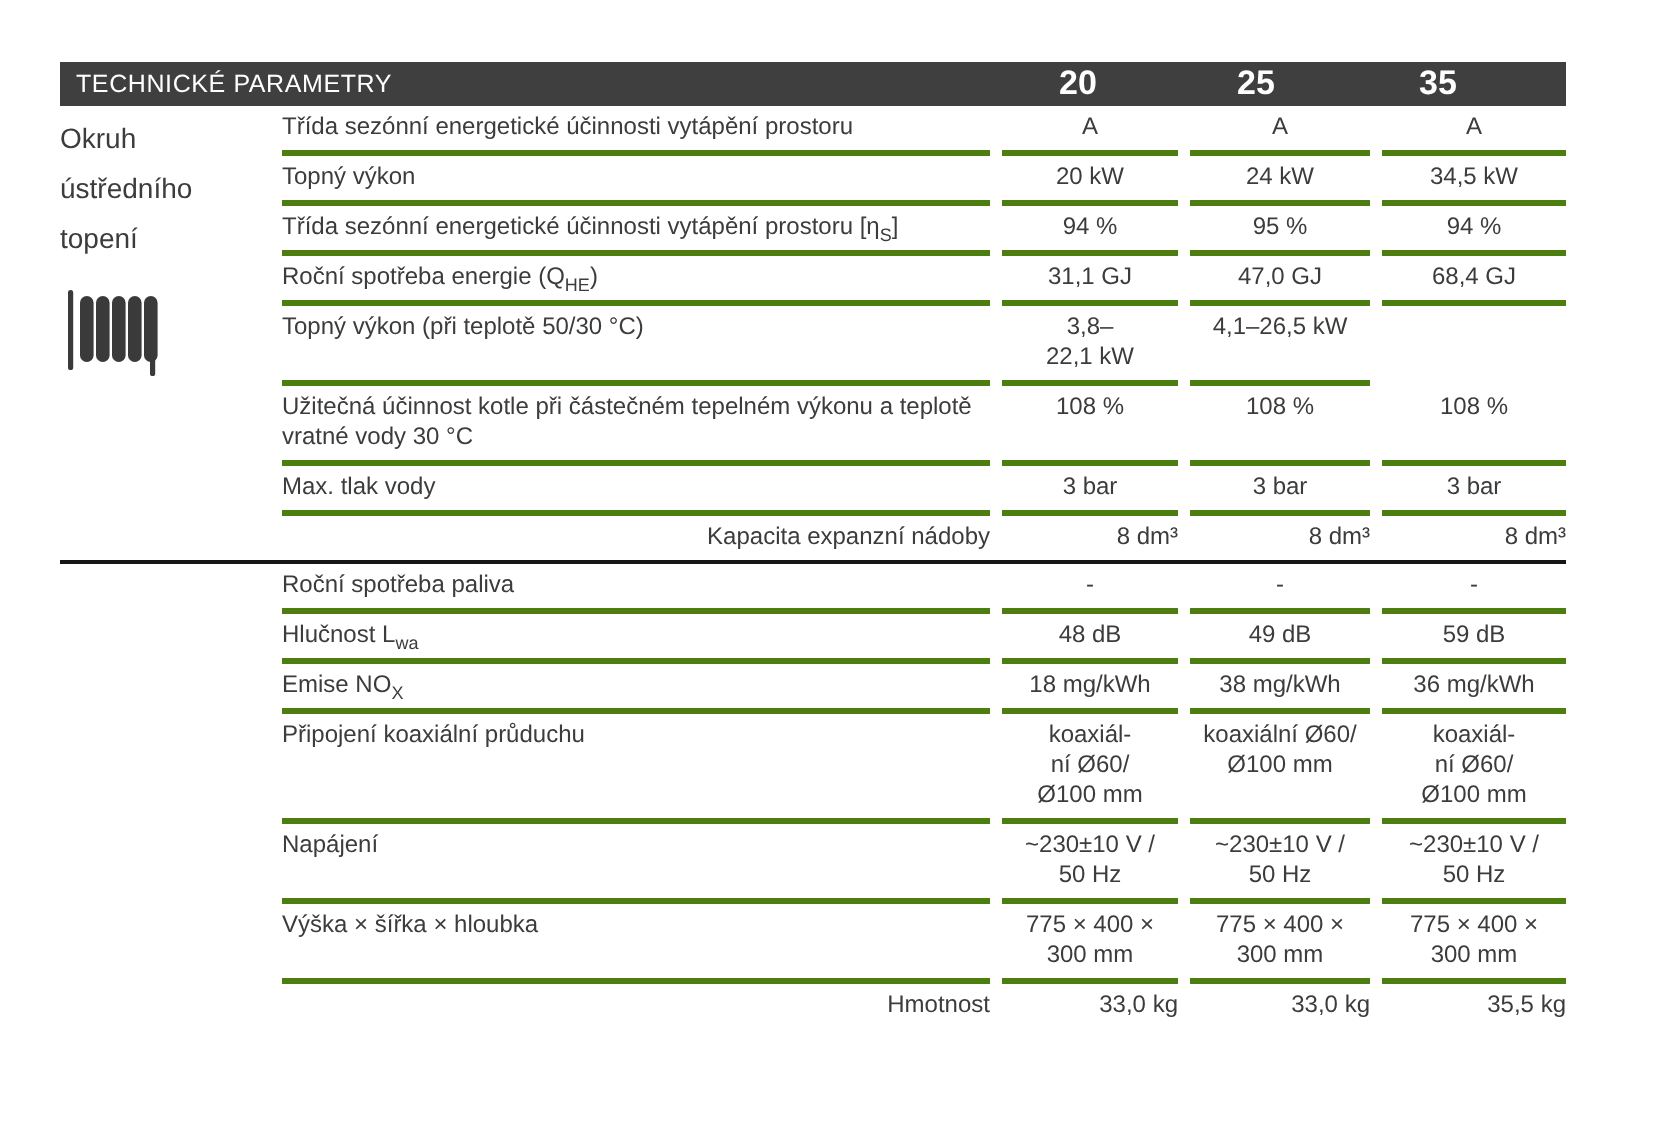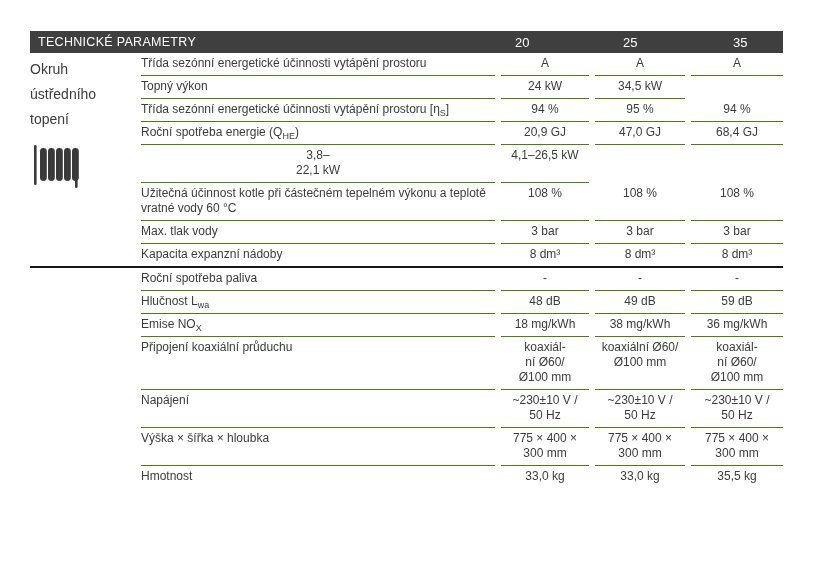--- a/index.html
+++ b/index.html
@@ -5,38 +5,38 @@
   html,body{margin:0;padding:0;}
   body{
     width:833px;height:562px;background:#ffffff;
     font-family:"Liberation Sans","DejaVu Sans",sans-serif;
     color:#3c3c3c;position:relative;overflow:hidden;
   }
   .spec-table{position:absolute;left:30px;top:31px;width:753px;}
 
   
   .header-bar{
-    display:grid;grid-template-columns:465px 88px 90px 92px;column-gap:20px;
+    display:grid;grid-template-columns:465px 88px 90px 92px;column-gap:0;
     background:#3f3f3f;color:#ffffff;height:22px;align-items:center;
   }
   .h-title{padding-left:8px;font-size:12.5px;letter-spacing:.3px;}
-  .h-col{font-size:13px;font-weight:400;}
+  .h-col{text-align:center;font-size:17px;font-weight:700;}
 
   
   .section{position:relative;}
   .rows{width:753px;}
   .row{
     display:grid;grid-template-columns:105px 354px 88px 90px 92px;column-gap:6px;
   }
   .cell{
     font-size:12px;line-height:15px;padding:3px 0 4px 0;
     white-space:pre-line;
   }
-  .colB,.colV{border-bottom:1px solid #4d7c0f;}
-  .row:last-child .colB,.row:last-child .colV{border-bottom:none;}
+  .colB,.colV{border-bottom:3px solid #4d7c0f;}
+  .row:last-child .colB,.row:last-child .colV{border-bottom:none;text-align:right;}
   .colV{text-align:center;}
   sub.lbl-sub{font-size:9px;line-height:0;}
 
   .divider{height:0;border-top:2.5px solid #161616;width:753px;}
 
   
   .side{position:absolute;left:0;top:0;width:100px;}
   .side-text{font-size:14px;line-height:25px;padding-top:4px;white-space:pre-line;}
   .side-icon{margin-top:13px;margin-left:2px;}
 </style>
@@ -72,46 +72,48 @@
           <div class="row">
             <div class="cell colA"></div>
             <div class="cell colB">Třída sezónní energetické účinnosti vytápění prostoru</div>
             <div class="cell colV">A</div>
             <div class="cell colV">A</div>
             <div class="cell colV">A</div>
           </div>
           <div class="row">
             <div class="cell colA"></div>
             <div class="cell colB">Topný výkon</div>
+            <div class="cell colV">20 kW</div>
             <div class="cell colV">24 kW</div>
             <div class="cell colV">34,5 kW</div>
           </div>
           <div class="row">
             <div class="cell colA"></div>
             <div class="cell colB">Třída sezónní energetické účinnosti vytápění prostoru [η<sub class="lbl-sub">S</sub>]</div>
             <div class="cell colV">94 %</div>
             <div class="cell colV">95 %</div>
             <div class="cell colV">94 %</div>
           </div>
           <div class="row">
             <div class="cell colA"></div>
             <div class="cell colB">Roční spotřeba energie (Q<sub class="lbl-sub">HE</sub>)</div>
-            <div class="cell colV">20,9 GJ</div>
+            <div class="cell colV">31,1 GJ</div>
             <div class="cell colV">47,0 GJ</div>
             <div class="cell colV">68,4 GJ</div>
           </div>
           <div class="row">
             <div class="cell colA"></div>
+            <div class="cell colB">Topný výkon (při teplotě 50/30 °C)</div>
             <div class="cell colV">3,8–
 22,1 kW</div>
             <div class="cell colV">4,1–26,5 kW</div>
           </div>
           <div class="row">
             <div class="cell colA"></div>
-            <div class="cell colB">Užitečná účinnost kotle při částečném tepelném výkonu a teplotě vratné vody 60 °C</div>
+            <div class="cell colB">Užitečná účinnost kotle při částečném tepelném výkonu a teplotě vratné vody 30 °C</div>
             <div class="cell colV">108 %</div>
             <div class="cell colV">108 %</div>
             <div class="cell colV">108 %</div>
           </div>
           <div class="row">
             <div class="cell colA"></div>
             <div class="cell colB">Max. tlak vody</div>
             <div class="cell colV">3 bar</div>
             <div class="cell colV">3 bar</div>
             <div class="cell colV">3 bar</div>

